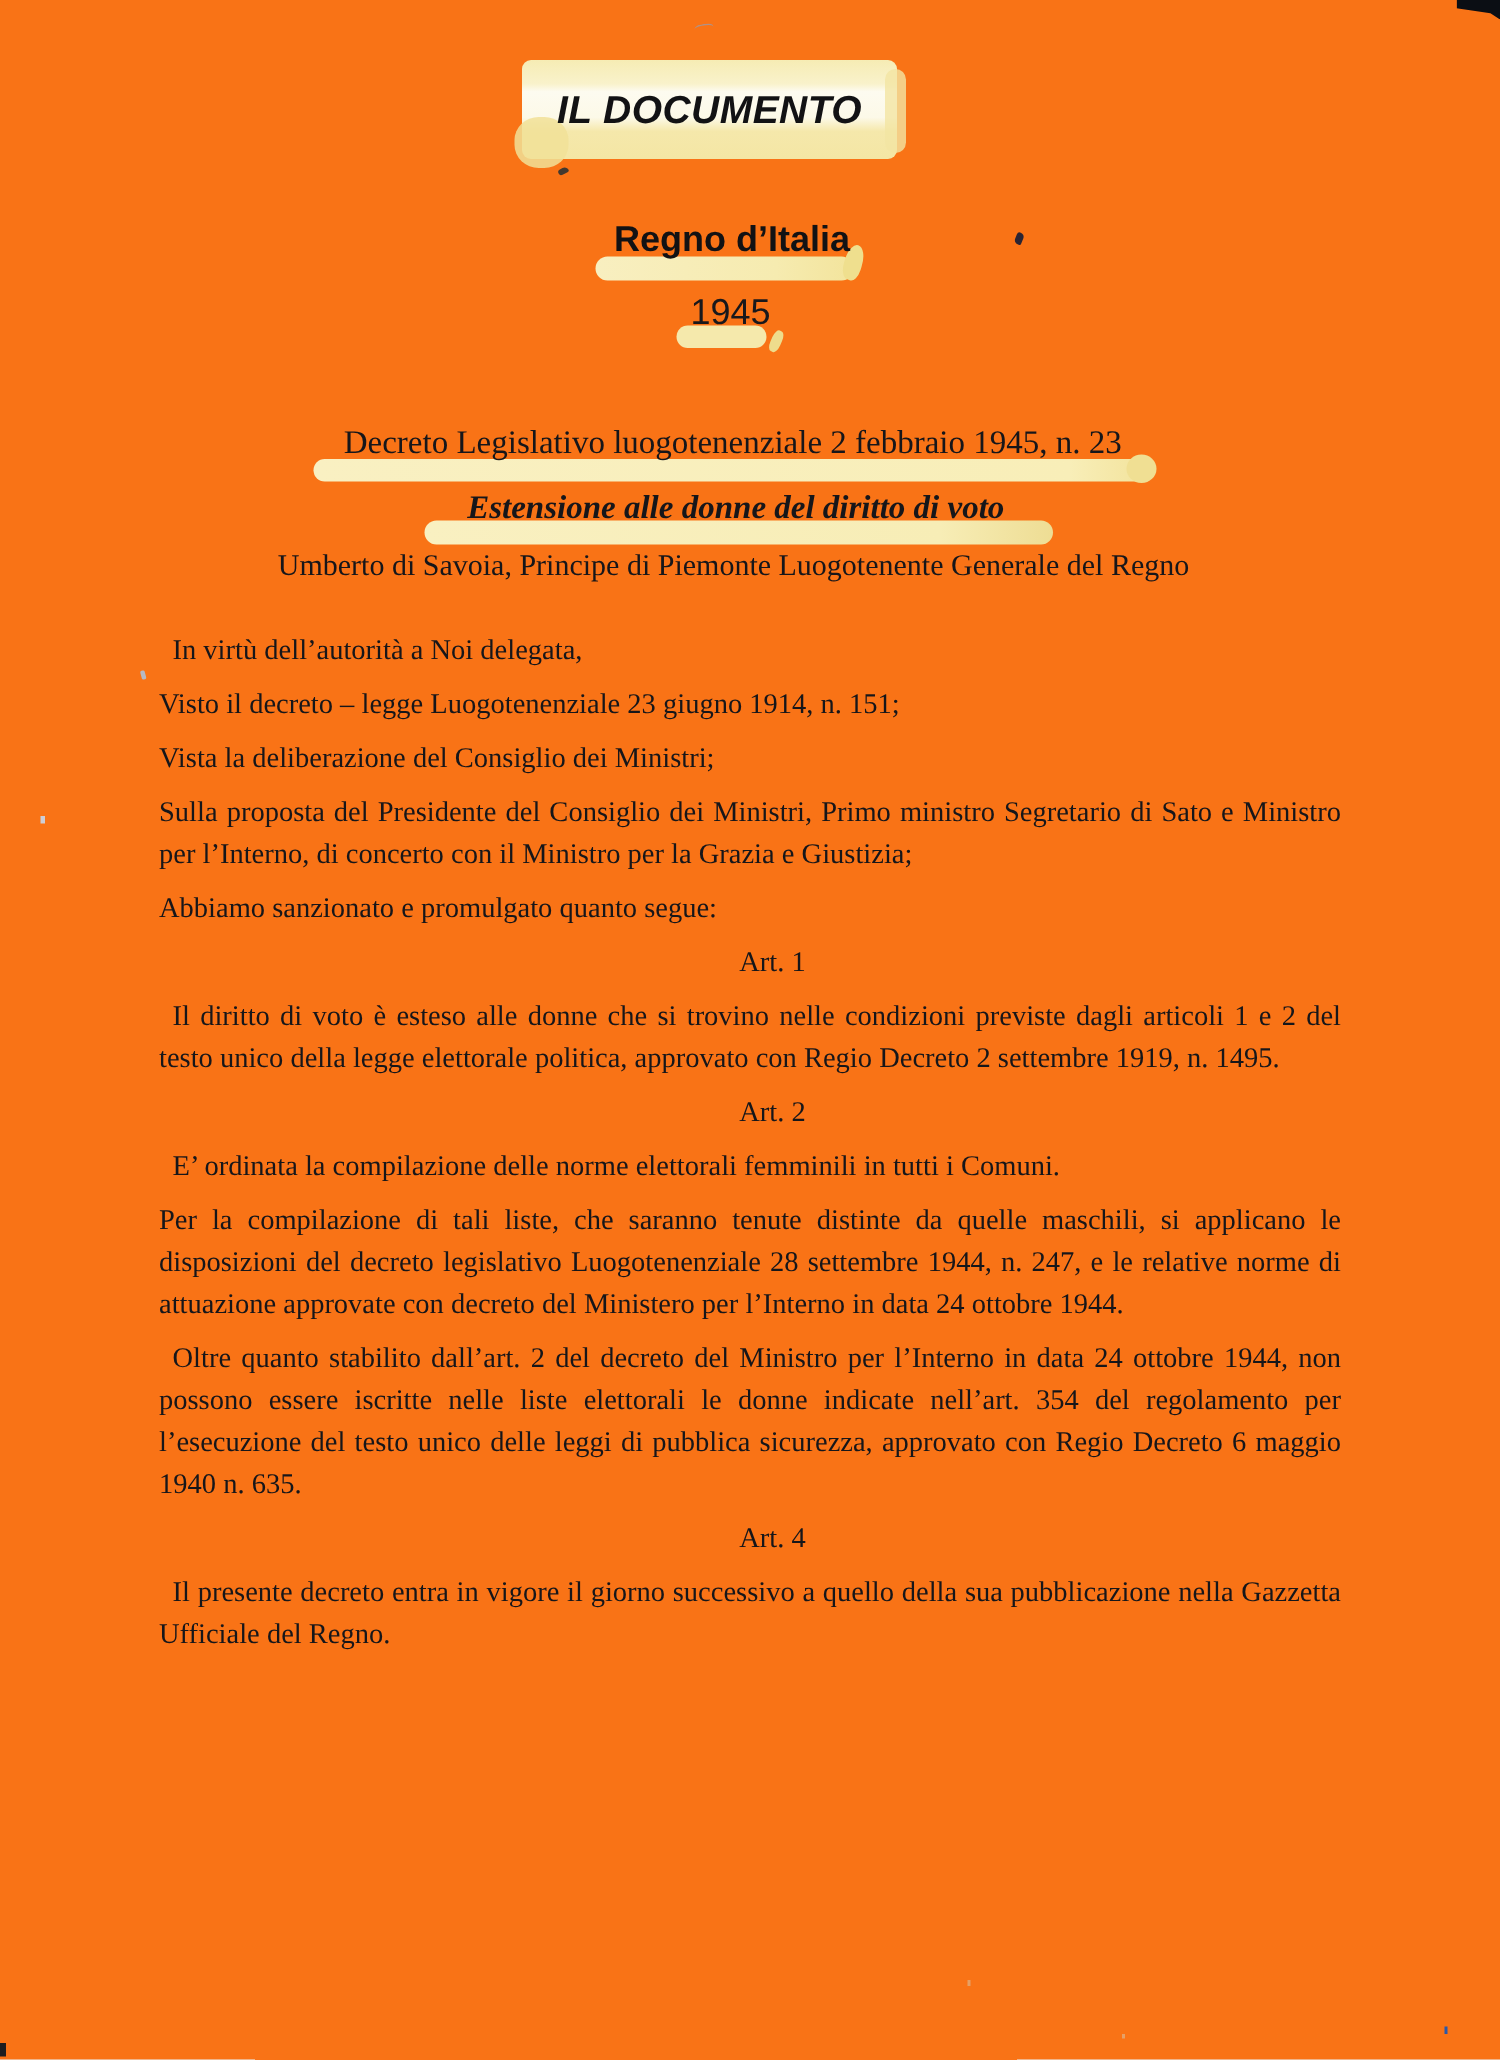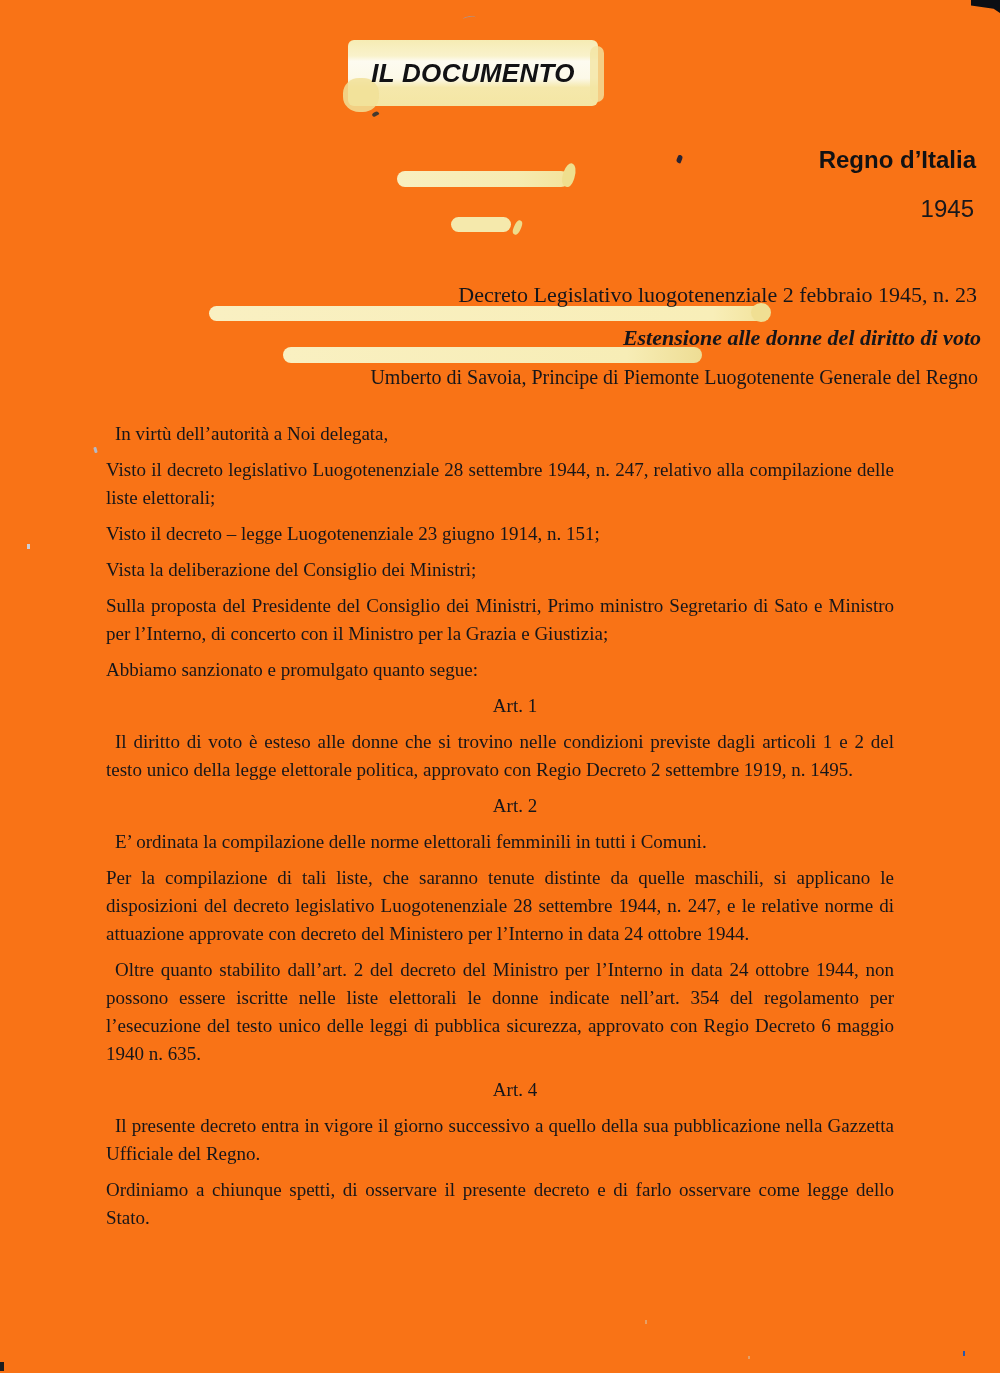--- a/index.html
+++ b/index.html
@@ -39,21 +39,21 @@
   .hl-decreto { left:209px; top:306px; width:560px; height:15px;
     background:linear-gradient(90deg,#f9f0c2 0%,#f8eeb8 90%,#f2e29a 100%); }
   .hl-decreto::after {
     content:""; position:absolute; right:-2px; top:-3px; width:20px; height:19px;
     background:#f0df93; border-radius:50%;
   }
   .hl-esten { left:283px; top:347px; width:419px; height:16px;
     background:linear-gradient(90deg,#f9f0c1 0%,#f7edb6 82%,#eedd94 100%); }
 
   
-  .center-line { position:absolute; left:0; width:976px; text-align:right; z-index:2; }
+  .center-line { position:absolute; left:0; width:976px; text-align:center; z-index:2; }
   .t-docu {
     left:348px; top:40px; width:250px; height:66px;
     display:flex; align-items:center; justify-content:center;
     font-family:"Liberation Sans", sans-serif;
     font-weight:700; font-style:italic; font-size:26px; letter-spacing:.3px;
     position:absolute; z-index:2; color:#121214;
   }
   .t-regno { top:146px; font-family:"Liberation Sans",sans-serif;
              font-weight:700; font-size:24px; color:#121214; }
   .t-1945  { top:195px; width:974px; font-family:"Liberation Sans",sans-serif;
@@ -114,29 +114,27 @@
 
   <div class="t-docu">IL DOCUMENTO</div>
   <div class="center-line t-regno">Regno d’Italia</div>
   <div class="center-line t-1945">1945</div>
   <div class="center-line t-decreto">Decreto Legislativo luogotenenziale 2 febbraio 1945, n. 23</div>
   <div class="center-line t-esten">Estensione alle donne del diritto di voto</div>
   <div class="center-line t-umberto">Umberto di Savoia, Principe di Piemonte Luogotenente Generale del Regno</div>
 
   <div class="body-text">
     <p class="para indent">In virtù dell’autorità a Noi delegata,</p>
-    <p class="para">Visto il decreto legislativo Luogotenenziale 28 settembre 1944, n. 247, relativo alla compilazione delle liste elettorali;</p>
     <p class="para">Visto il decreto – legge Luogotenenziale 23 giugno 1914, n. 151;</p>
     <p class="para">Vista la deliberazione del Consiglio dei Ministri;</p>
     <p class="para">Sulla proposta del Presidente del Consiglio dei Ministri, Primo ministro Segretario di Sato e Ministro per l’Interno, di concerto con il Ministro per la Grazia e Giustizia;</p>
     <p class="para">Abbiamo sanzionato e promulgato quanto segue:</p>
     <p class="article">Art. 1</p>
     <p class="para indent">Il diritto di voto è esteso alle donne che si trovino nelle condizioni previste dagli articoli 1 e 2 del testo unico della legge elettorale politica, approvato con Regio Decreto 2 settembre 1919, n. 1495.</p>
     <p class="article">Art. 2</p>
     <p class="para indent">E’ ordinata la compilazione  delle norme elettorali femminili in tutti i Comuni.</p>
     <p class="para">Per la compilazione di tali liste, che saranno tenute distinte da quelle maschili, si applicano le disposizioni del decreto legislativo Luogotenenziale 28 settembre 1944, n. 247, e le relative norme di attuazione approvate con decreto del Ministero per l’Interno in data 24 ottobre 1944.</p>
     <p class="para indent">Oltre quanto stabilito dall’art. 2 del decreto del Ministro per l’Interno in data 24 ottobre 1944, non possono essere iscritte nelle liste elettorali le donne indicate nell’art. 354 del regolamento per l’esecuzione del testo unico delle leggi di pubblica sicurezza, approvato con Regio Decreto 6 maggio 1940 n. 635.</p>
     <p class="article">Art. 4</p>
     <p class="para indent">Il presente decreto entra in vigore il giorno successivo a quello della sua pubblicazione nella Gazzetta Ufficiale del Regno.</p>
-    <p class="para">Ordiniamo a chiunque spetti, di osservare il presente decreto e di farlo osservare come legge dello Stato.</p>
   </div>
 
 </div>
 
 </body></html>

